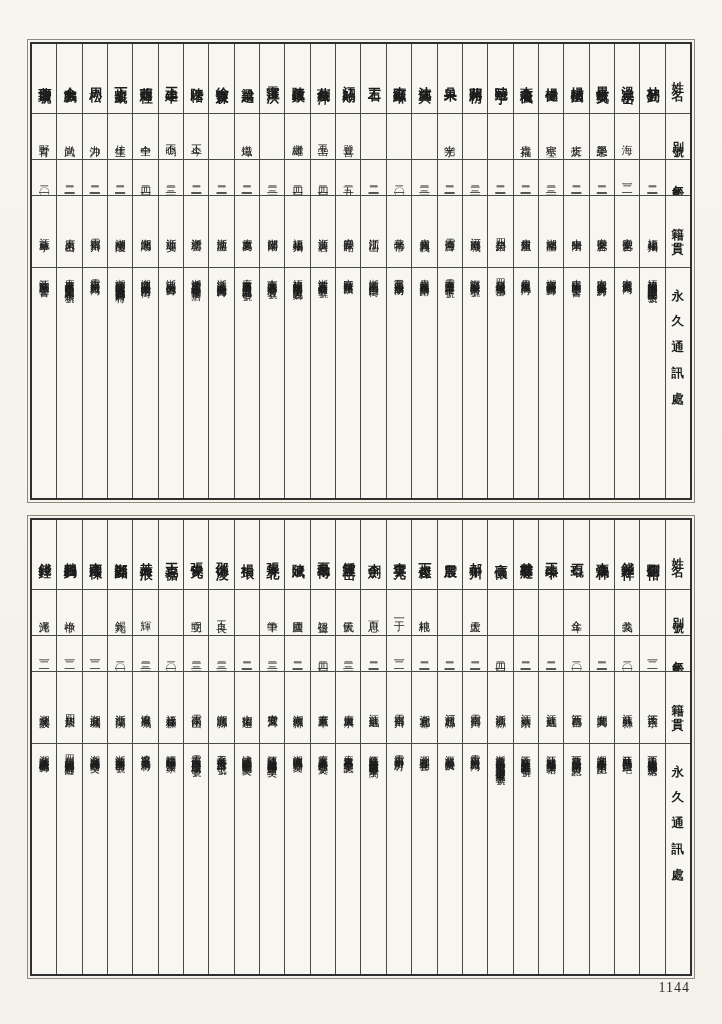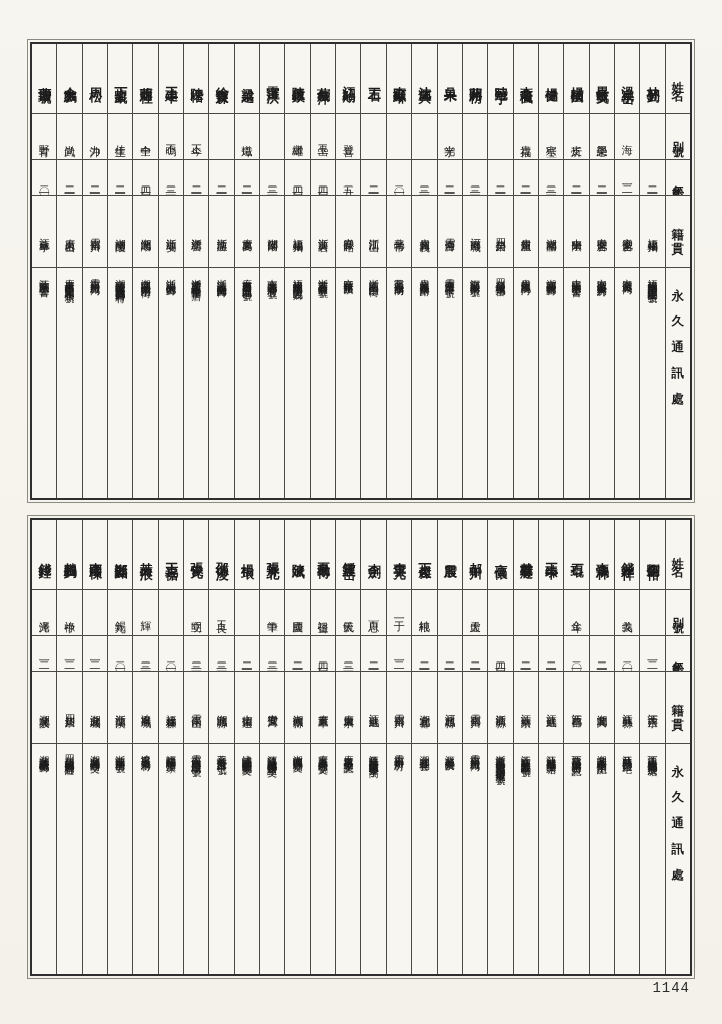--- a/index.html
+++ b/index.html
@@ -66,21 +66,21 @@
   .label-col .c-name .vtext{letter-spacing:8px;}
   .label-col .c-alias .vtext{letter-spacing:5px;font-size:11.5px;}
   .label-col .c-age .vtext{letter-spacing:2px;font-size:11.5px;}
   .label-col .c-origin .vtext{letter-spacing:14px;}
   .label-col .c-addr{align-items:flex-start;padding-top:10px;}
   .label-col .c-addr .vtext{letter-spacing:26px;font-size:12.5px;}
   .page-number{
     position:absolute;
     right:32px;
     top:980px;
-    font-family:Liberation Mono, monospace;
+    font-family:Liberation Serif, serif;
     font-size:14px;
     color:#2b2b2b;
     letter-spacing:1px;
   }
 </style>
 </head>
 <body>
 
 <div class="page">
   <div class="table" id="table-top">

